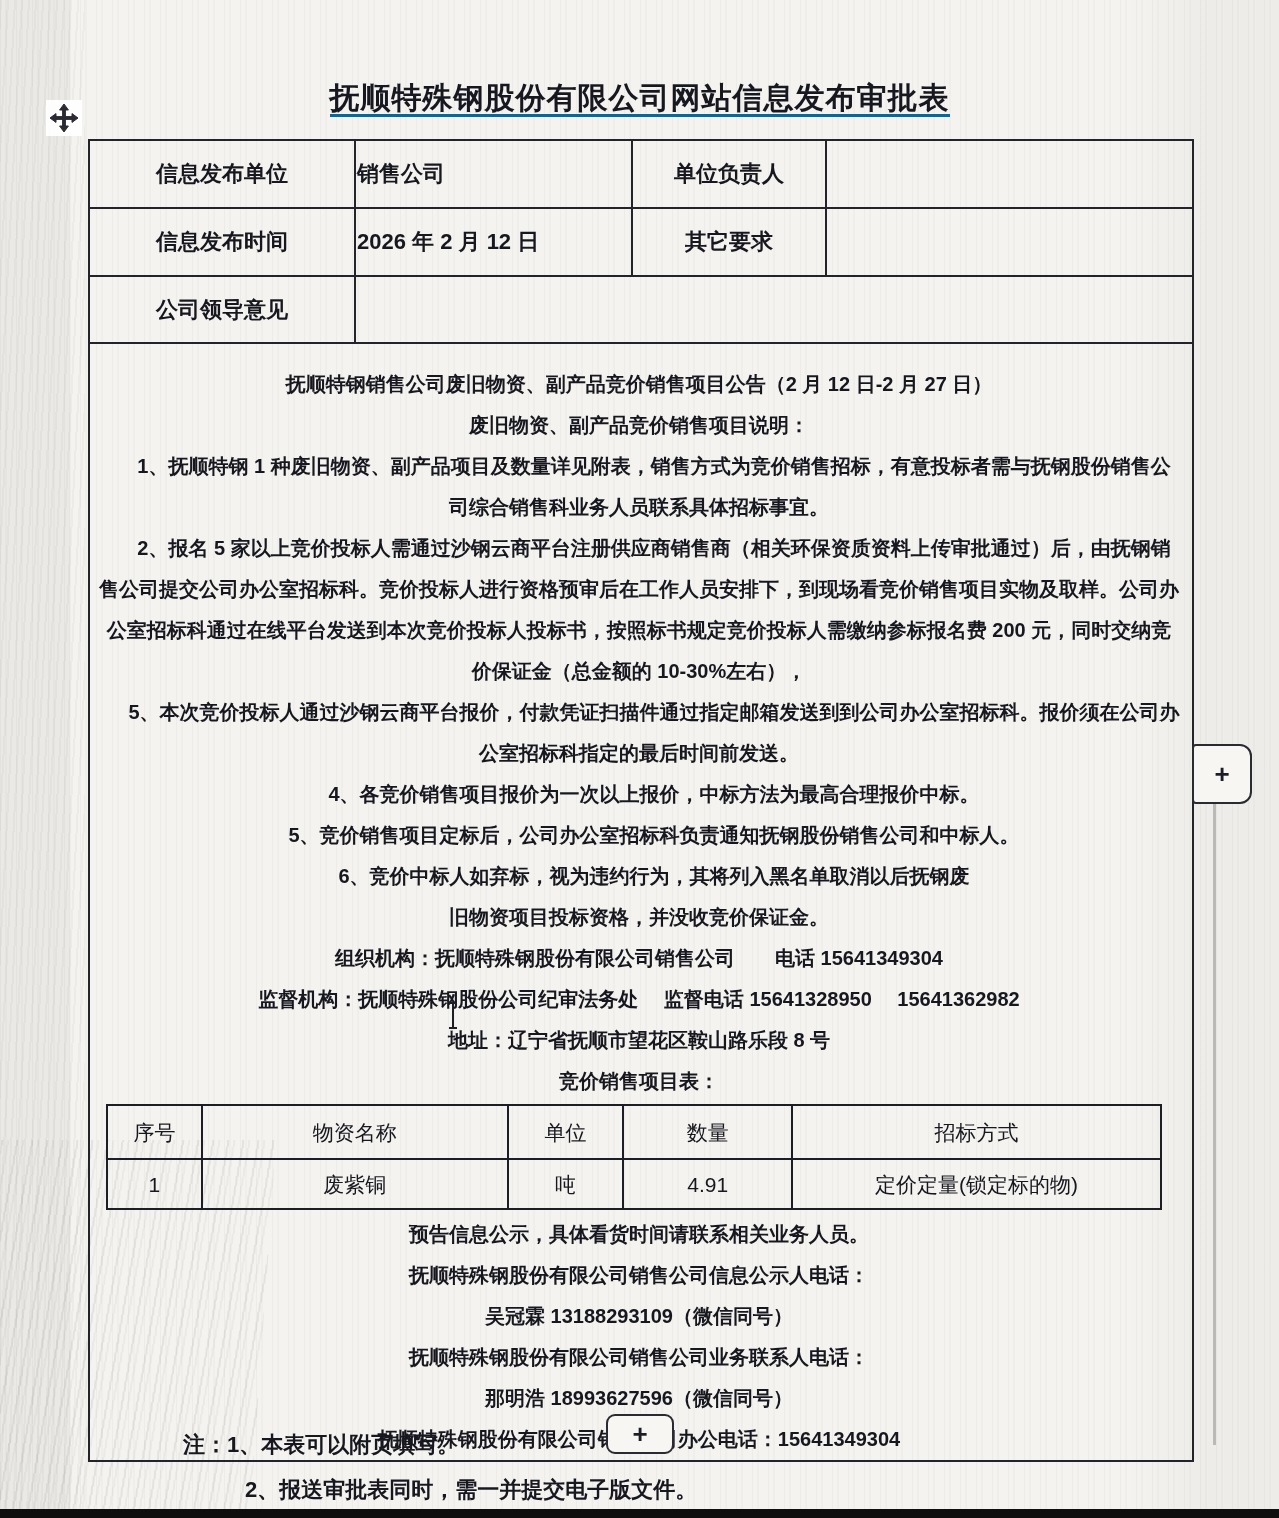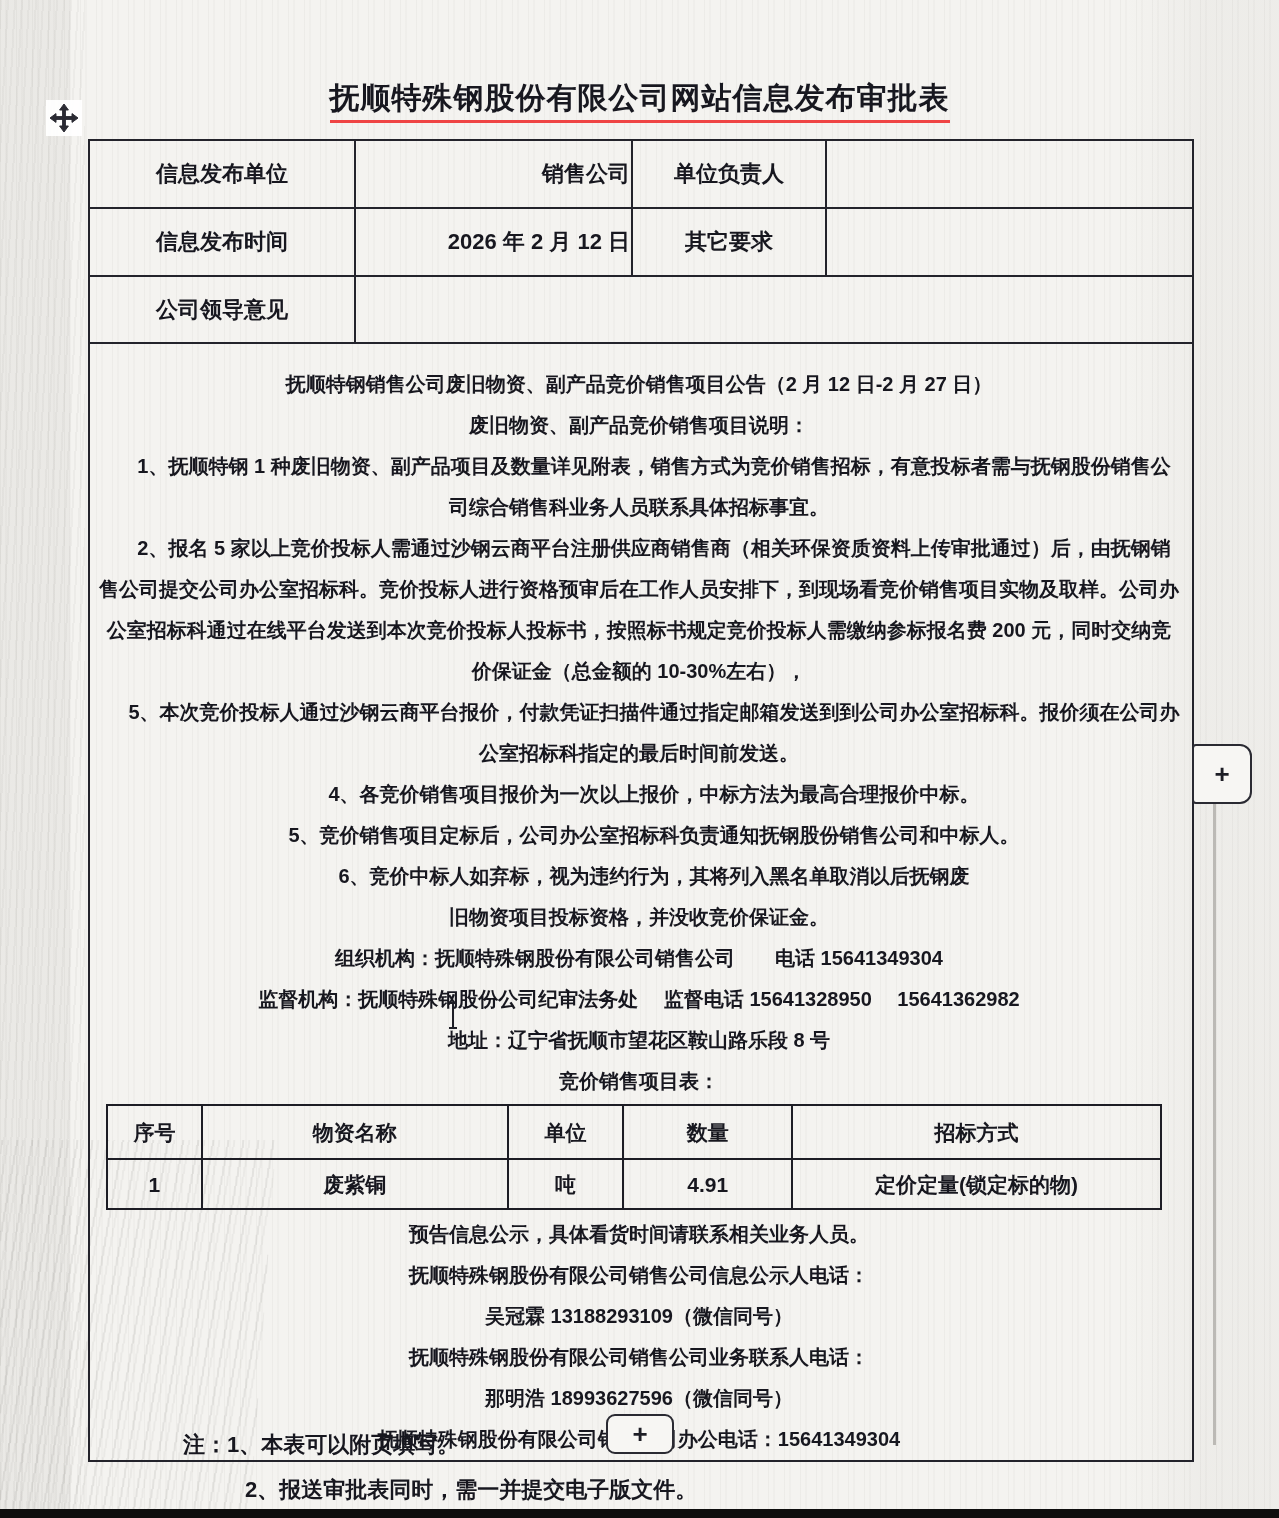--- a/index.html
+++ b/index.html
@@ -31,58 +31,58 @@
     position:absolute;left:1213px;top:800px;width:3px;height:645px;
     background:rgba(95,92,86,.35);filter:blur(.7px);pointer-events:none;
   }
   .bottom-bar{position:absolute;left:0;bottom:0;width:100%;height:9px;background:#0e0e0e;}
 
   
   .title{
     position:absolute;top:78px;left:0;width:100%;margin:0;text-align:center;
     font-size:30px;font-weight:700;letter-spacing:1px;
   }
-  .title span{border-bottom:3px solid #ef4444;padding-bottom:6px;}
+  .title span{border-bottom:3px solid #0369a1;padding-bottom:0;}
 
   
   .move-handle{
     position:absolute;left:46px;top:100px;width:36px;height:36px;
     background:rgba(255,255,255,.92);display:flex;align-items:center;justify-content:center;
     cursor:move;
   }
 
   
   table.outer{
     position:absolute;left:88px;top:139px;width:1104px;
     border-collapse:collapse;table-layout:fixed;background:transparent;
   }
   table.outer td{border:2px solid #23232b;vertical-align:middle;}
   td.lbl{text-align:center;font-weight:700;font-size:22px;}
-  td.val{text-align:right;font-weight:700;font-size:22px;}
+  td.val{text-align:left;font-weight:700;font-size:22px;}
   tr.r1 td,tr.r2 td{height:64px;border-radius:17px;}
   tr.r3 td{height:63px;}
 
   td.content{
     height:1080px;vertical-align:top;
     padding:20px 12px 0 8px;
     font-size:20px;line-height:41px;font-weight:600;
     overflow:hidden;
   }
   .line{margin:0;text-align:center;}
   .line.center{text-align:center;font-weight:700;}
   .line.indent{text-indent:30px;}
 
   
   table.inner{
     width:calc(100% - 26px);margin:2px 14px 4px 8px;
     border-collapse:collapse;table-layout:fixed;
   }
   table.inner th,table.inner td{
     border:2px solid #1d1d25;text-align:center;vertical-align:middle;
-    font-weight:700;font-size:21px;
+    font-weight:400;font-size:21px;
   }
   table.inner th{height:50px;}
   table.inner td{height:46px;}
 
   
   .notes{position:absolute;left:183px;top:1428px;font-size:22px;font-weight:700;}
   .note1{line-height:34px;}
   .note2{line-height:34px;margin-left:62px;margin-top:11px;}
 
   

